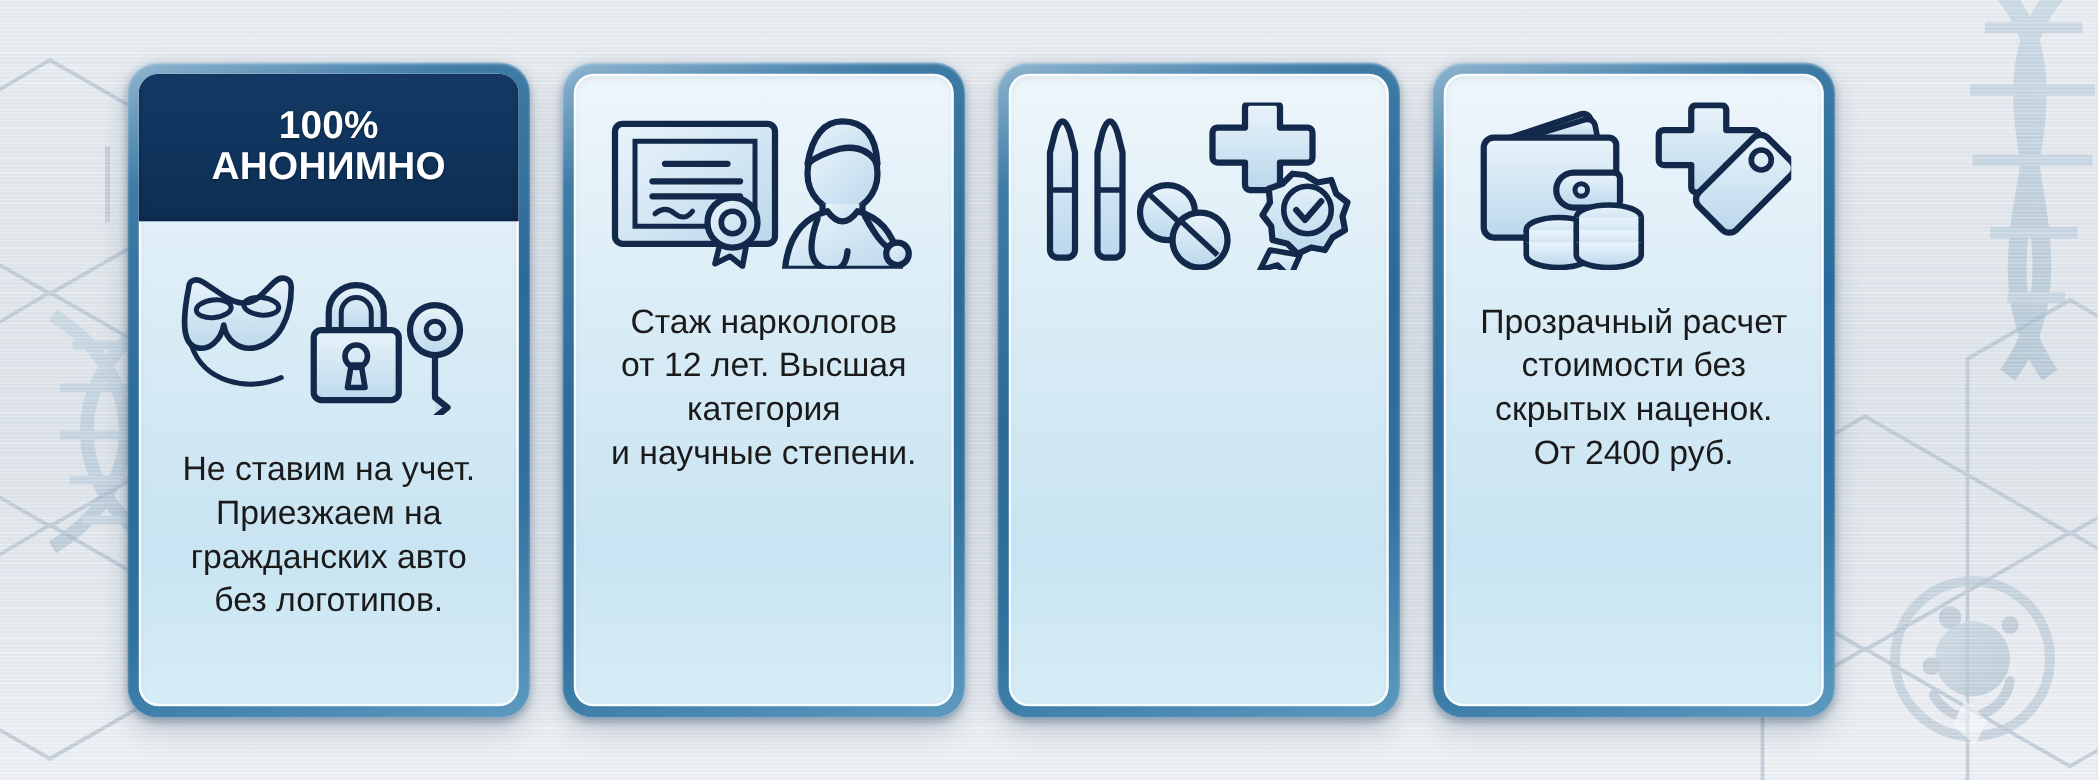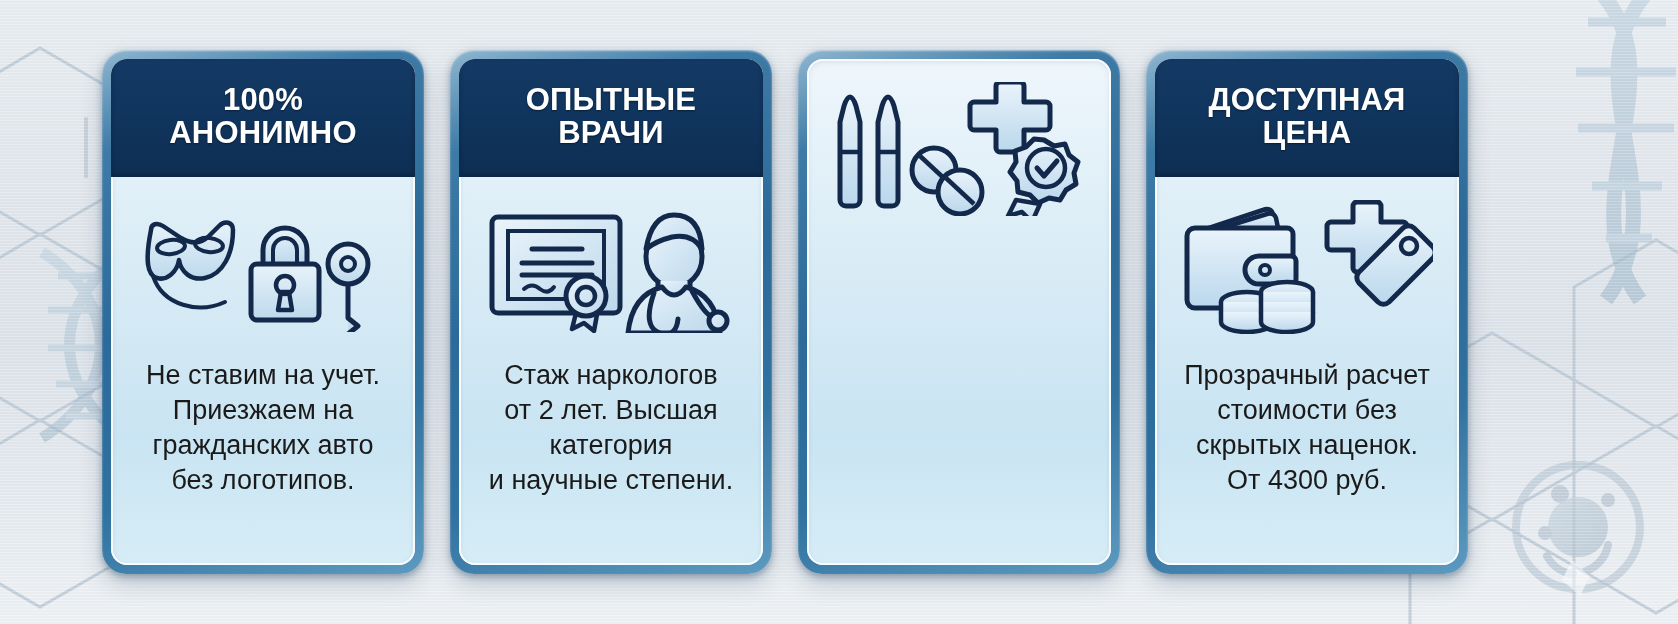--- a/index.html
+++ b/index.html
@@ -253,24 +253,20 @@
         <p>Не ставим на учет.
 Приезжаем на
 гражданских авто
 без логотипов.</p>
       </div>
     </div>
   </div>
 
   <div class="card">
     <div class="card-inner">
-      <div class="card-head">
-        <h2>ОПЫТНЫЕ
-ВРАЧИ</h2>
-      </div>
       <div class="card-icons">
         <svg width="250" height="132" viewBox="0 0 250 132">
           <defs>
             <linearGradient id="ic2" x1="0" y1="0" x2="1" y2="1">
               <stop offset="0%" stop-color="#eaf4fb"></stop>
                 <stop offset="100%" stop-color="#bcd8ec"></stop>
             </linearGradient>
           </defs>
 
           <g>
@@ -297,21 +293,21 @@
           </g>
           <g fill="none" stroke="#13294b" stroke-width="5" stroke-linecap="round">
             <path d="M168 92 q -12 34 6 40 q 16 5 18 -14"></path>
             <path d="M206 90 q 14 26 22 26"></path>
             <circle cx="232" cy="120" r="9" fill="url(#ic2)"></circle>
           </g>
         </svg>
       </div>
       <div class="card-body">
         <p>Стаж наркологов
-от 2 лет. Высшая
+от 12 лет. Высшая
 категория
 и научные степени.</p>
       </div>
     </div>
   </div>
 
   <div class="card narrow-title">
     <div class="card-inner">
       <div class="card-icons">
         <svg width="258" height="134" viewBox="0 0 258 134">
@@ -348,24 +344,20 @@
             <circle cx="216" cy="86" r="19" fill="none" stroke="#13294b" stroke-width="4.5"></circle>
             <path d="M207 86 l7 8 13 -15" fill="none" stroke="#13294b" stroke-width="5" stroke-linecap="round" stroke-linejoin="round"></path>
           </g>
         </svg>
       </div>
     </div>
   </div>
 
   <div class="card">
     <div class="card-inner">
-      <div class="card-head">
-        <h2>ДОСТУПНАЯ
-ЦЕНА</h2>
-      </div>
       <div class="card-icons">
         <svg width="252" height="134" viewBox="0 0 252 134">
           <defs>
             <linearGradient id="ic4" x1="0" y1="0" x2="0" y2="1">
               <stop offset="0%" stop-color="#eaf4fb"></stop>
                 <stop offset="100%" stop-color="#bad7ec"></stop>
             </linearGradient>
           </defs>
 
           <g>
@@ -393,18 +385,18 @@
           <g>
             <path d="M178 72 l44 -44 a8 8 0 0 1 11 0 l19 19 a8 8 0 0 1 0 11 l-44 44 a8 8 0 0 1 -11 0 l-19 -19 a8 8 0 0 1 0 -11z" fill="url(#ic4)" stroke="#13294b" stroke-width="5" stroke-linejoin="round"></path>
             <circle cx="228" cy="46" r="8" fill="none" stroke="#13294b" stroke-width="4.5"></circle>
           </g>
         </svg>
       </div>
       <div class="card-body">
         <p>Прозрачный расчет
 стоимости без
 скрытых наценок.
-От 4300 руб.</p>
+От 2400 руб.</p>
       </div>
     </div>
   </div>
 
 </div>
 
 </body></html>

